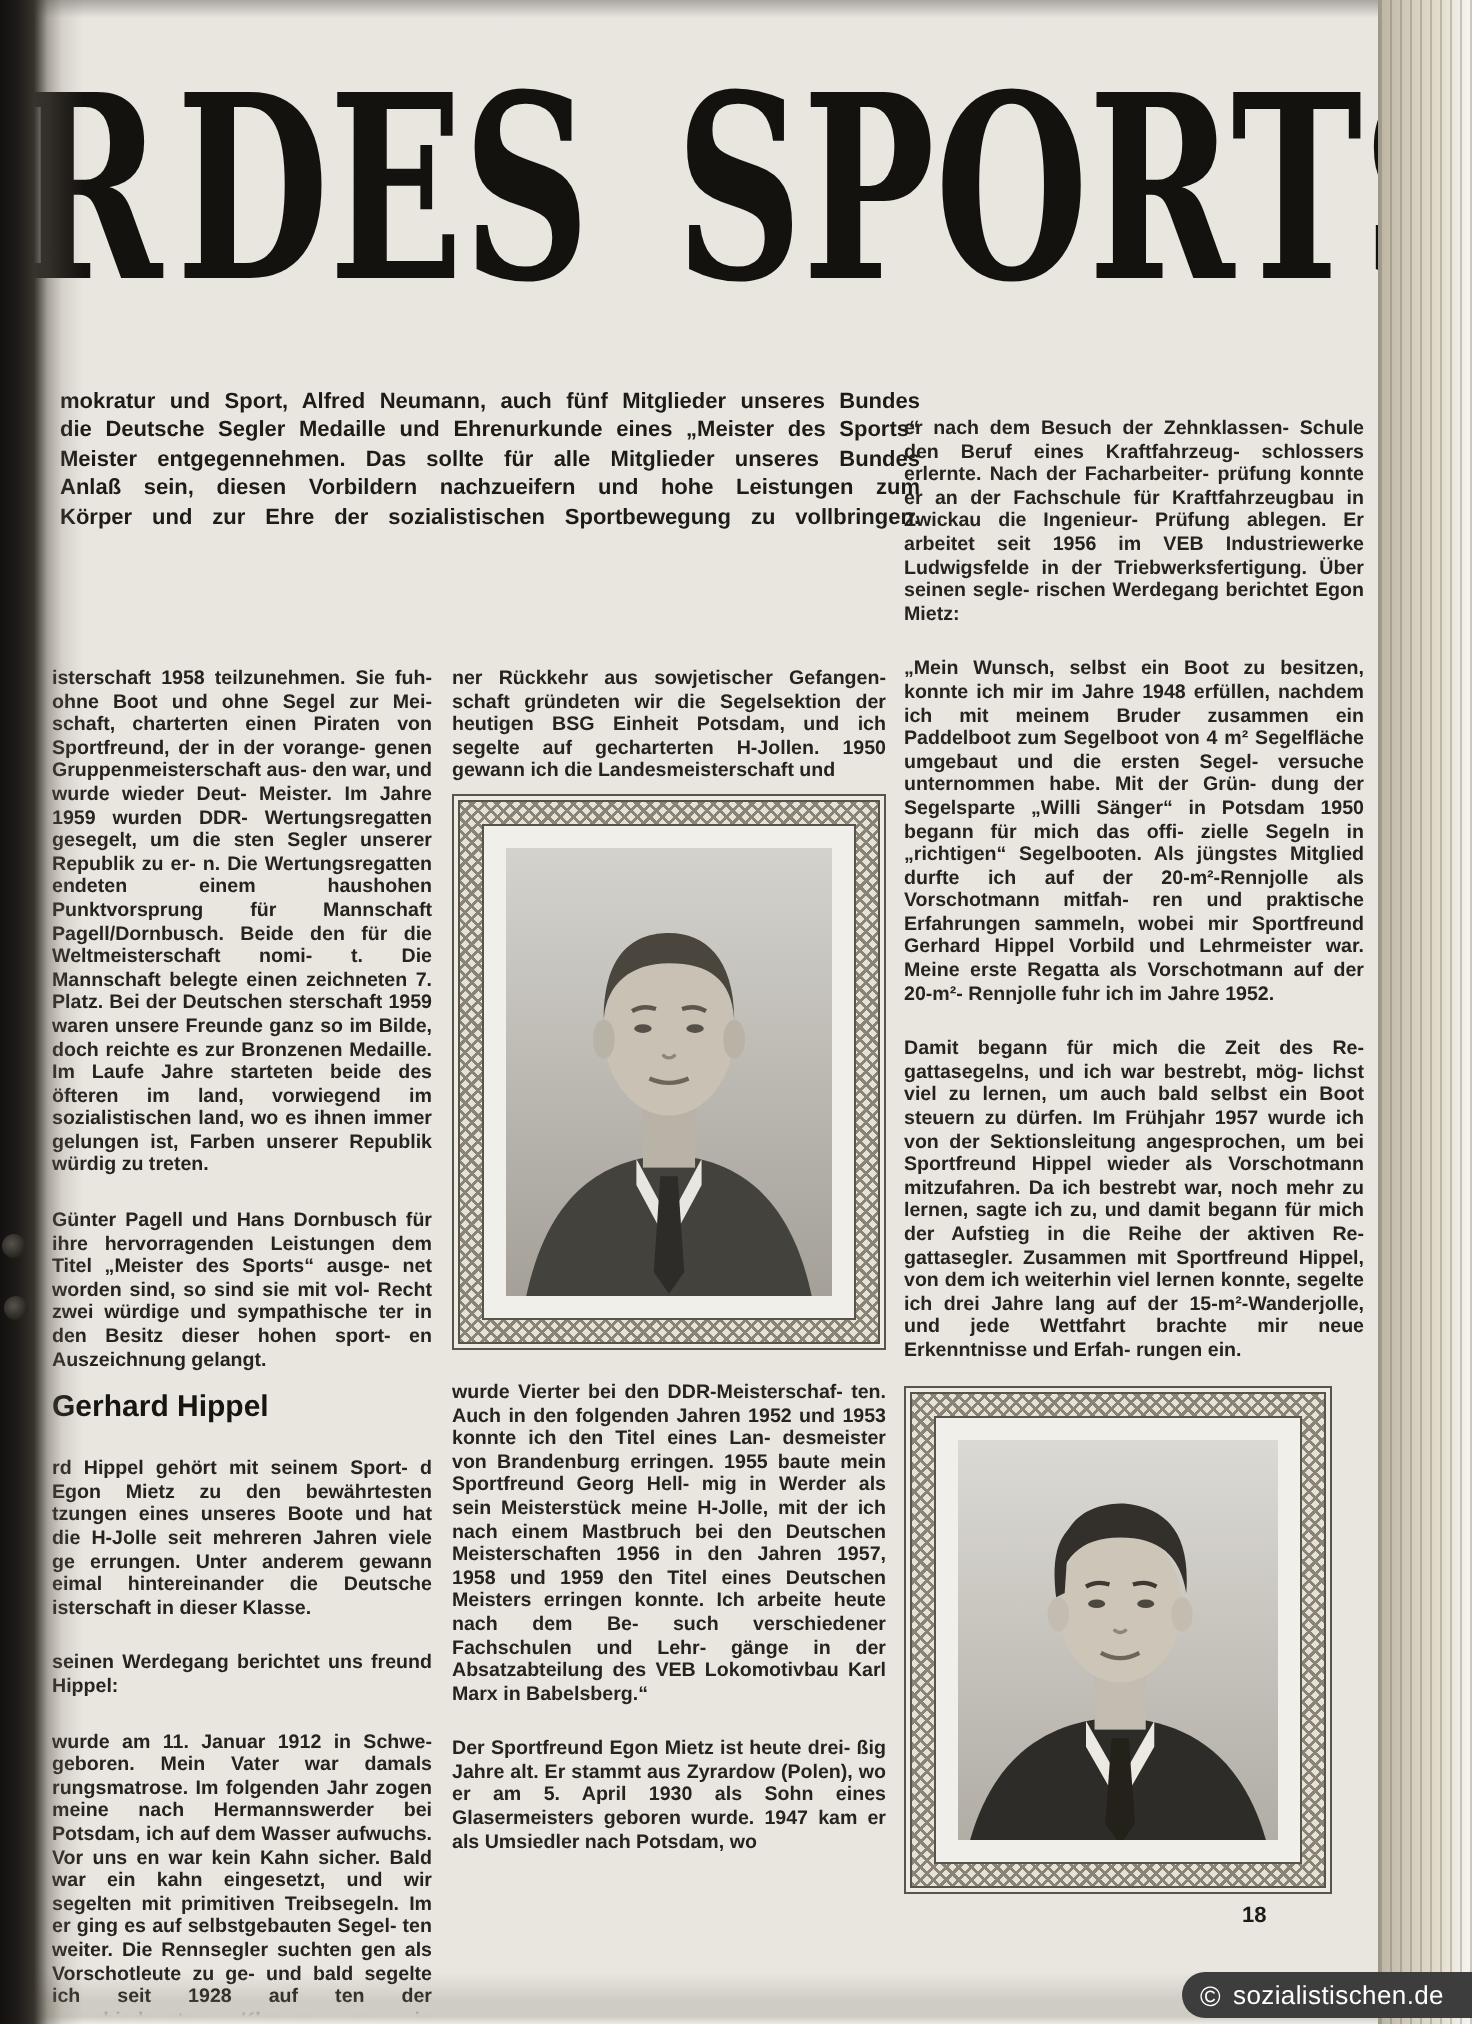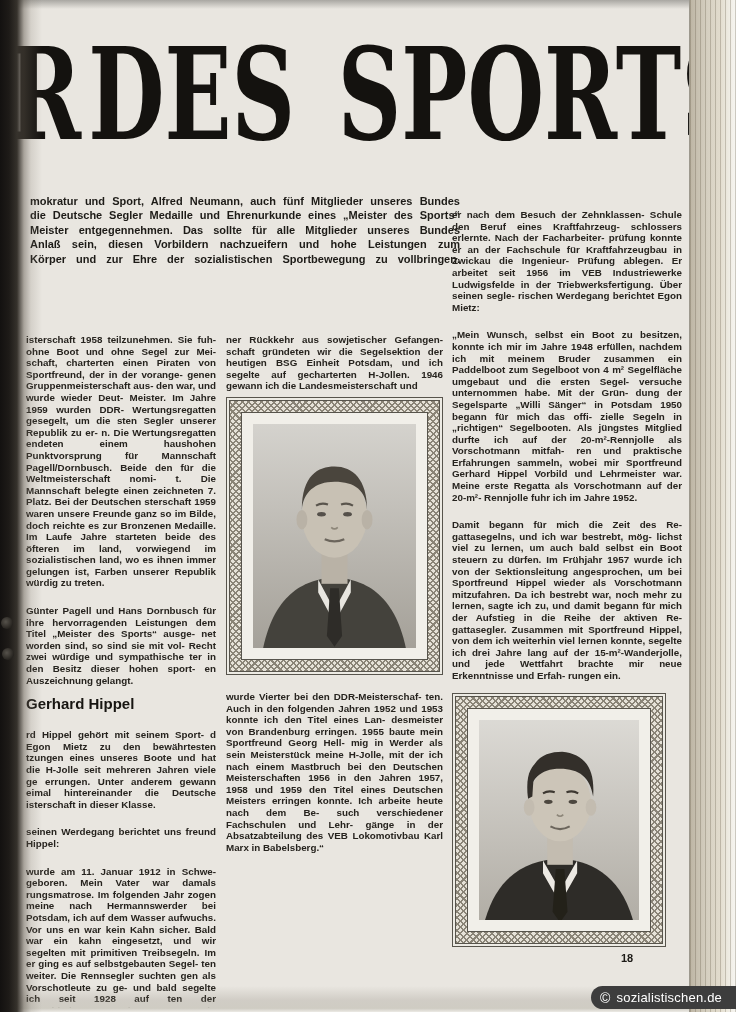--- a/index.html
+++ b/index.html
@@ -90,21 +90,21 @@
   <div class="col col1">
     <p>isterschaft 1958 teilzunehmen. Sie fuh- ohne Boot und ohne Segel zur Mei- schaft, charterten einen Piraten von Sportfreund, der in der vorange- genen Gruppenmeisterschaft aus- den war, und wurde wieder Deut- Meister. Im Jahre 1959 wurden DDR- Wertungsregatten gesegelt, um die sten Segler unserer Republik zu er- n. Die Wertungsregatten endeten einem haushohen Punktvorsprung für Mannschaft Pagell/Dornbusch. Beide den für die Weltmeisterschaft nomi- t. Die Mannschaft belegte einen zeichneten 7. Platz. Bei der Deutschen sterschaft 1959 waren unsere Freunde ganz so im Bilde, doch reichte es zur Bronzenen Medaille. Im Laufe Jahre starteten beide des öfteren im land, vorwiegend im sozialistischen land, wo es ihnen immer gelungen ist, Farben unserer Republik würdig zu treten.</p>
     <p>Günter Pagell und Hans Dornbusch für ihre hervorragenden Leistungen dem Titel „Meister des Sports“ ausge- net worden sind, so sind sie mit vol- Recht zwei würdige und sympathische ter in den Besitz dieser hohen sport- en Auszeichnung gelangt.</p>
     <h2>Gerhard Hippel</h2>
     <p>rd Hippel gehört mit seinem Sport- d Egon Mietz zu den bewährtesten tzungen eines unseres Boote und hat die H-Jolle seit mehreren Jahren viele ge errungen. Unter anderem gewann eimal hintereinander die Deutsche isterschaft in dieser Klasse.</p>
     <p>seinen Werdegang berichtet uns freund Hippel:</p>
     <p>wurde am 11. Januar 1912 in Schwe- geboren. Mein Vater war damals rungsmatrose. Im folgenden Jahr zogen meine nach Hermannswerder bei Potsdam, ich auf dem Wasser aufwuchs. Vor uns en war kein Kahn sicher. Bald war ein kahn eingesetzt, und wir segelten mit primitiven Treibsegeln. Im er ging es auf selbstgebauten Segel- ten weiter. Die Rennsegler suchten gen als Vorschotleute zu ge- und bald segelte ich seit 1928 auf ten der verschiedensten Klassen so- in Potsdam wie in Berlin. Nach mei-</p>
   </div>
 
   <div class="col col2">
-    <p>ner Rückkehr aus sowjetischer Gefangen- schaft gründeten wir die Segelsektion der heutigen BSG Einheit Potsdam, und ich segelte auf gecharterten H-Jollen. 1946 gewann ich die Landesmeisterschaft und</p>
+    <p>ner Rückkehr aus sowjetischer Gefangen- schaft gründeten wir die Segelsektion der heutigen BSG Einheit Potsdam, und ich segelte auf gecharterten H-Jollen. 1950 gewann ich die Landesmeisterschaft und</p>
 
     <div class="frame">
       <div class="frame-band">
         <div class="frame-mat">
           <svg viewBox="0 0 150 220" height="224" preserveAspectRatio="xMidYMid slice" xmlns="http://www.w3.org/2000/svg">
             <defs>
               <linearGradient id="bg1" x1="0" y1="0" x2="0" y2="1">
                 <stop offset="0" stop-color="#d6d4cf"></stop>
                   <stop offset="1" stop-color="#a39f97"></stop>
               </linearGradient>
@@ -123,20 +123,21 @@
             <path d="M58 82 Q63 79 69 81" stroke="#5a554d" stroke-width="2" fill="none"></path>
             <path d="M81 81 Q87 79 92 82" stroke="#5a554d" stroke-width="2" fill="none"></path>
             <path d="M72 102 Q75 105 78 102" stroke="#8d8679" stroke-width="1.5" fill="none"></path>
             <path d="M66 113 Q75 117 84 113" stroke="#6b655c" stroke-width="2" fill="none"></path>
           </svg>
         </div>
       </div>
     </div>
 
     <p>wurde Vierter bei den DDR-Meisterschaf- ten. Auch in den folgenden Jahren 1952 und 1953 konnte ich den Titel eines Lan- desmeister von Brandenburg erringen. 1955 baute mein Sportfreund Georg Hell- mig in Werder als sein Meisterstück meine H-Jolle, mit der ich nach einem Mastbruch bei den Deutschen Meisterschaften 1956 in den Jahren 1957, 1958 und 1959 den Titel eines Deutschen Meisters erringen konnte. Ich arbeite heute nach dem Be- such verschiedener Fachschulen und Lehr- gänge in der Absatzabteilung des VEB Lokomotivbau Karl Marx in Babelsberg.“</p>
+    <p>Der Sportfreund Egon Mietz ist heute drei- ßig Jahre alt. Er stammt aus Zyrardow (Polen), wo er am 5. April 1930 als Sohn eines Glasermeisters geboren wurde. 1947 kam er als Umsiedler nach Potsdam, wo</p>
   </div>
 
   <div class="col col3">
     <p>er nach dem Besuch der Zehnklassen- Schule den Beruf eines Kraftfahrzeug- schlossers erlernte. Nach der Facharbeiter- prüfung konnte er an der Fachschule für Kraftfahrzeugbau in Zwickau die Ingenieur- Prüfung ablegen. Er arbeitet seit 1956 im VEB Industriewerke Ludwigsfelde in der Triebwerksfertigung. Über seinen segle- rischen Werdegang berichtet Egon Mietz:</p>
     <p>„Mein Wunsch, selbst ein Boot zu besitzen, konnte ich mir im Jahre 1948 erfüllen, nachdem ich mit meinem Bruder zusammen ein Paddelboot zum Segelboot von 4 m² Segelfläche umgebaut und die ersten Segel- versuche unternommen habe. Mit der Grün- dung der Segelsparte „Willi Sänger“ in Potsdam 1950 begann für mich das offi- zielle Segeln in „richtigen“ Segelbooten. Als jüngstes Mitglied durfte ich auf der 20-m²-Rennjolle als Vorschotmann mitfah- ren und praktische Erfahrungen sammeln, wobei mir Sportfreund Gerhard Hippel Vorbild und Lehrmeister war. Meine erste Regatta als Vorschotmann auf der 20-m²- Rennjolle fuhr ich im Jahre 1952.</p>
     <p>Damit begann für mich die Zeit des Re- gattasegelns, und ich war bestrebt, mög- lichst viel zu lernen, um auch bald selbst ein Boot steuern zu dürfen. Im Frühjahr 1957 wurde ich von der Sektionsleitung angesprochen, um bei Sportfreund Hippel wieder als Vorschotmann mitzufahren. Da ich bestrebt war, noch mehr zu lernen, sagte ich zu, und damit begann für mich der Aufstieg in die Reihe der aktiven Re- gattasegler. Zusammen mit Sportfreund Hippel, von dem ich weiterhin viel lernen konnte, segelte ich drei Jahre lang auf der 15-m²-Wanderjolle, und jede Wettfahrt brachte mir neue Erkenntnisse und Erfah- rungen ein.</p>
   </div>
 
   <div class="frame frame2">
     <div class="frame-band">

